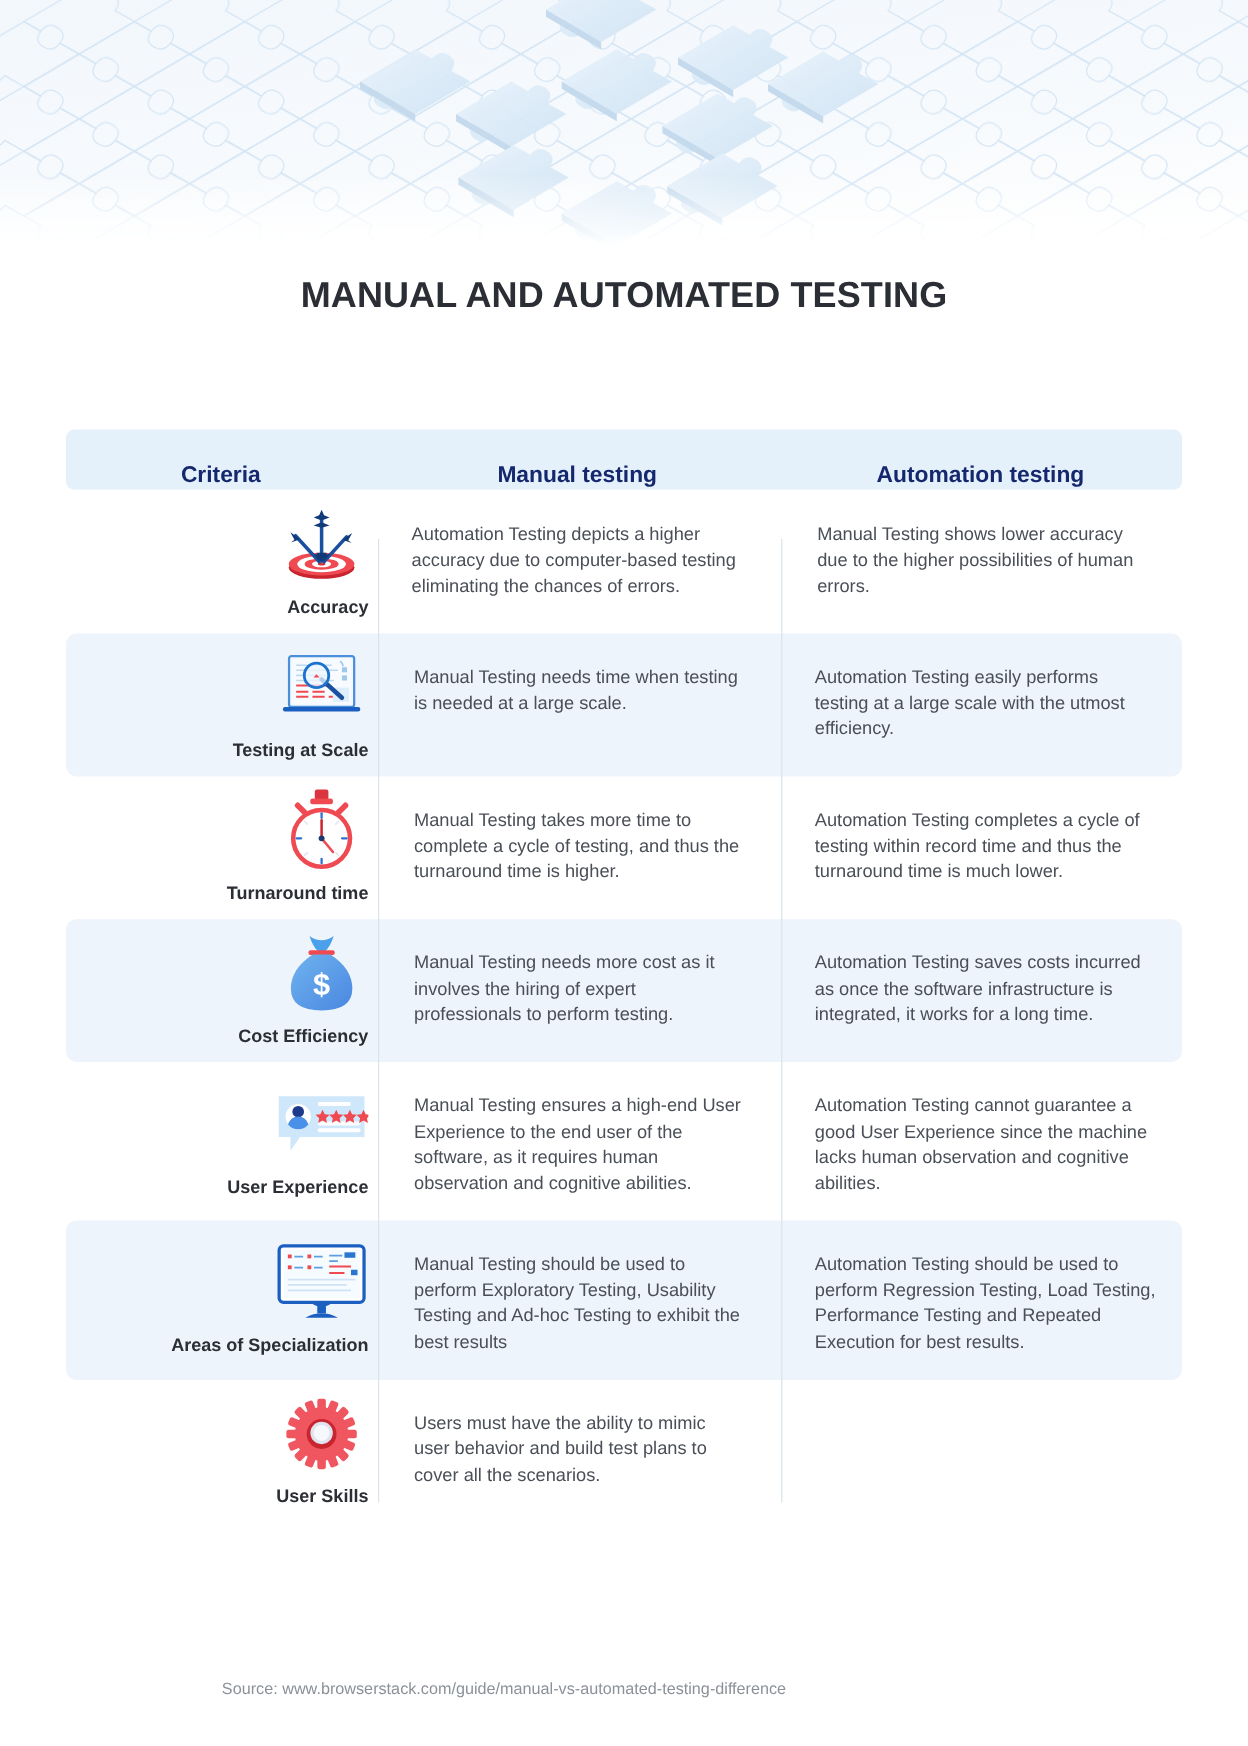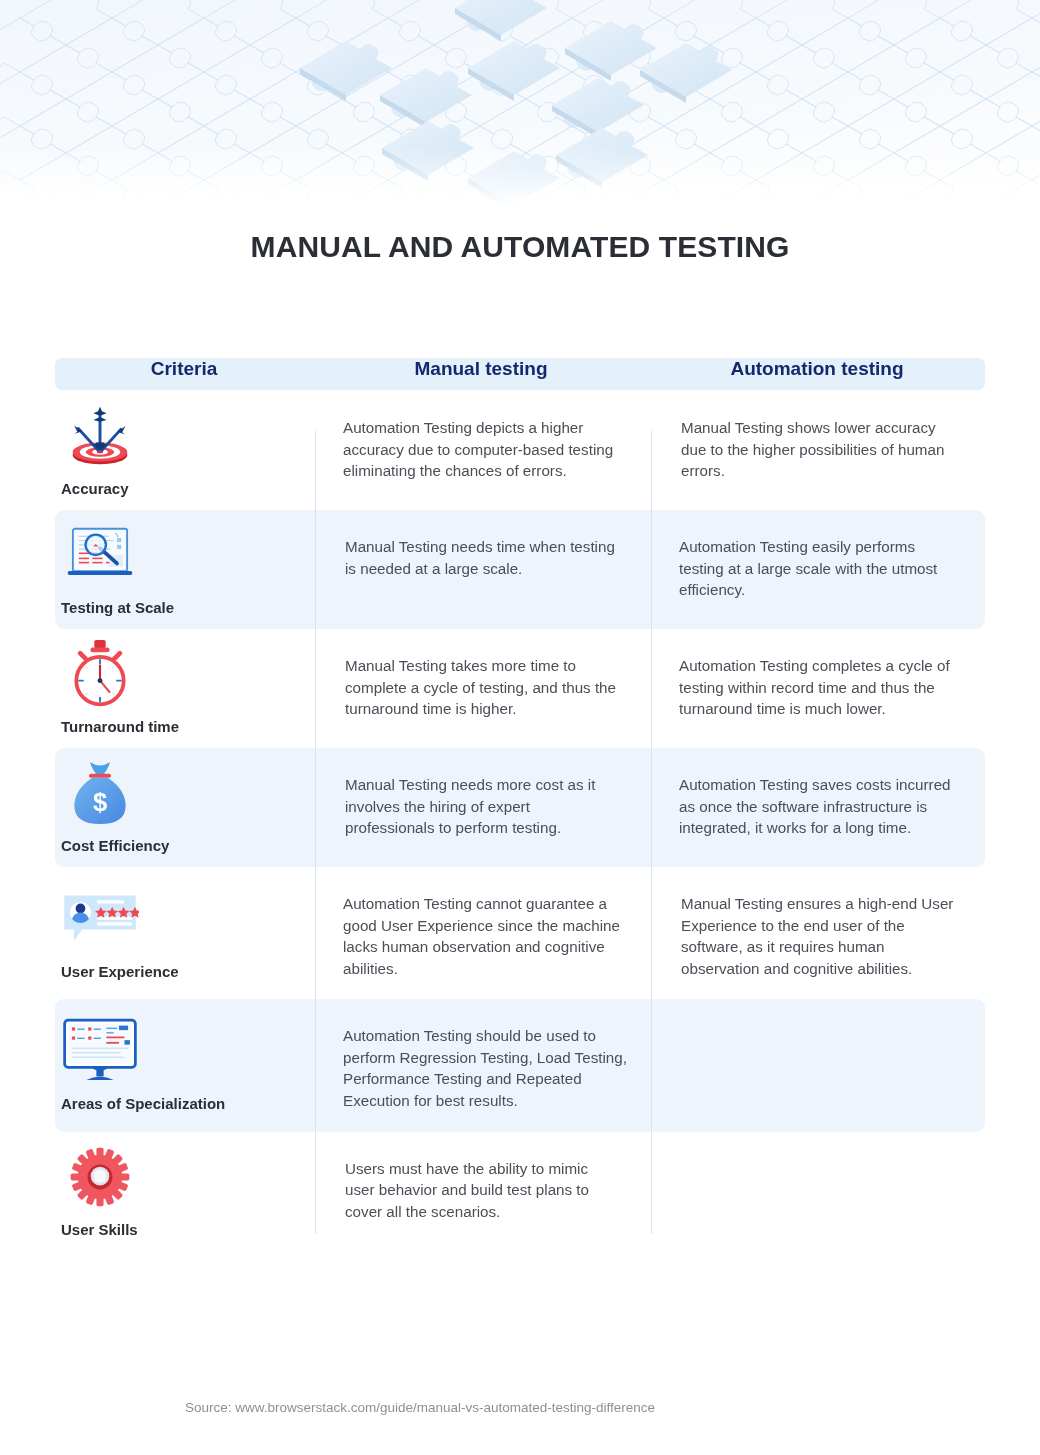--- a/index.html
+++ b/index.html
@@ -62,22 +62,22 @@
   
   .table {
     position: absolute;
     top: 358px;
     left: 55px;
     width: 930px;
   }
 
   .thead {
     display: flex;
-    align-items: flex-start;
-    height: 32px;
+    align-items: flex-end;
+    height: 50px;
     background: #e4f0fa;
     border-radius: 7px;
   }
   .th {
     font-size: 19px;
     font-weight: bold;
     color: #15276d;
     text-align: center;
   }
   .col-a { width: 258px; flex: 0 0 258px; }
@@ -105,21 +105,21 @@
     z-index: 1;
     border-radius: 9px;
   }
   .row.shaded { background: #edf4fb; }
 
   .cell-icon {
     width: 258px;
     flex: 0 0 258px;
     display: flex;
     flex-direction: column;
-    align-items: flex-start;
+    align-items: flex-end;
     justify-content: center;
     padding: 10px 6px 12px;
   }
   .icon-wrap {
     width: 78px;
     height: 70px;
     display: flex;
     align-items: center;
     justify-content: center;
   }
@@ -466,22 +466,22 @@
         <path d="M45 18 l2.2 4.6 l5 .6 l-3.7 3.4 l1 5 l-4.5 -2.5 l-4.5 2.5 l1 -5 l-3.7 -3.4 l5 -.6 Z" transform="translate(4,0)"></path>
         <path d="M45 18 l2.2 4.6 l5 .6 l-3.7 3.4 l1 5 l-4.5 -2.5 l-4.5 2.5 l1 -5 l-3.7 -3.4 l5 -.6 Z" transform="translate(18,0)"></path>
         <path d="M45 18 l2.2 4.6 l5 .6 l-3.7 3.4 l1 5 l-4.5 -2.5 l-4.5 2.5 l1 -5 l-3.7 -3.4 l5 -.6 Z" transform="translate(32,0)"></path>
         <path d="M45 18 l2.2 4.6 l5 .6 l-3.7 3.4 l1 5 l-4.5 -2.5 l-4.5 2.5 l1 -5 l-3.7 -3.4 l5 -.6 Z" transform="translate(46,0)"></path>
       </g>
       <path d="M45 18 l2.2 4.6 l5 .6 l-3.7 3.4 l1 5 l-4.5 -2.5 l-4.5 2.5 l1 -5 l-3.7 -3.4 l5 -.6 Z" transform="translate(59,0)" fill="#e4eff8"></path>
     </svg>
             </div>
             <div class="icon-label">User Experience</div>
           </div>
+          <div class="cell-text b">Manual Testing ensures a high-end User Experience to the end user of the software, as it requires human observation and cognitive abilities.</div>
           <div class="cell-text c">Automation Testing cannot guarantee a good User Experience since the machine lacks human observation and cognitive abilities.</div>
-          <div class="cell-text b">Manual Testing ensures a high-end User Experience to the end user of the software, as it requires human observation and cognitive abilities.</div>
         </div>
         <div class="row shaded">
           <div class="cell-icon">
             <div class="icon-wrap">
     <svg viewBox="0 0 86 72" width="80" height="66">
       <rect x="4" y="2" width="78" height="52" rx="4" fill="#ffffff" stroke="#1b5fc1" stroke-width="3"></rect>
       <rect x="8" y="6" width="70" height="44" fill="#f6fbff"></rect>
       <g fill="#ef4a52">
         <rect x="12" y="10" width="3.5" height="3.5"></rect>
                   <rect x="30" y="10" width="3.5" height="3.5"></rect>
@@ -507,20 +507,21 @@
                   <line x1="12" y1="38" x2="66" y2="38"></line>
         <line x1="12" y1="43" x2="70" y2="43"></line>
       </g>
       <path d="M33 54 q10 8 20 0 Z" fill="#1b5fc1"></path>
       <rect x="39" y="54" width="8" height="10" fill="#1b5fc1"></rect>
       <path d="M28 68 q15 -8 30 0 Z" fill="#1b5fc1"></path>
     </svg>
             </div>
             <div class="icon-label">Areas of Specialization</div>
           </div>
+          <div class="cell-text b">Manual Testing should be used to perform Exploratory Testing, Usability Testing and Ad-hoc Testing to exhibit the best results</div>
           <div class="cell-text c">Automation Testing should be used to perform Regression Testing, Load Testing, Performance Testing and Repeated Execution for best results.</div>
         </div>
         <div class="row">
           <div class="cell-icon">
             <div class="icon-wrap">
     <svg viewBox="0 0 72 72" width="64" height="64">
       <g fill="#f0565f">
         <circle cx="36" cy="36" r="25"></circle>
         <g>
           <rect x="32" y="3" width="8" height="12" rx="2"></rect>

